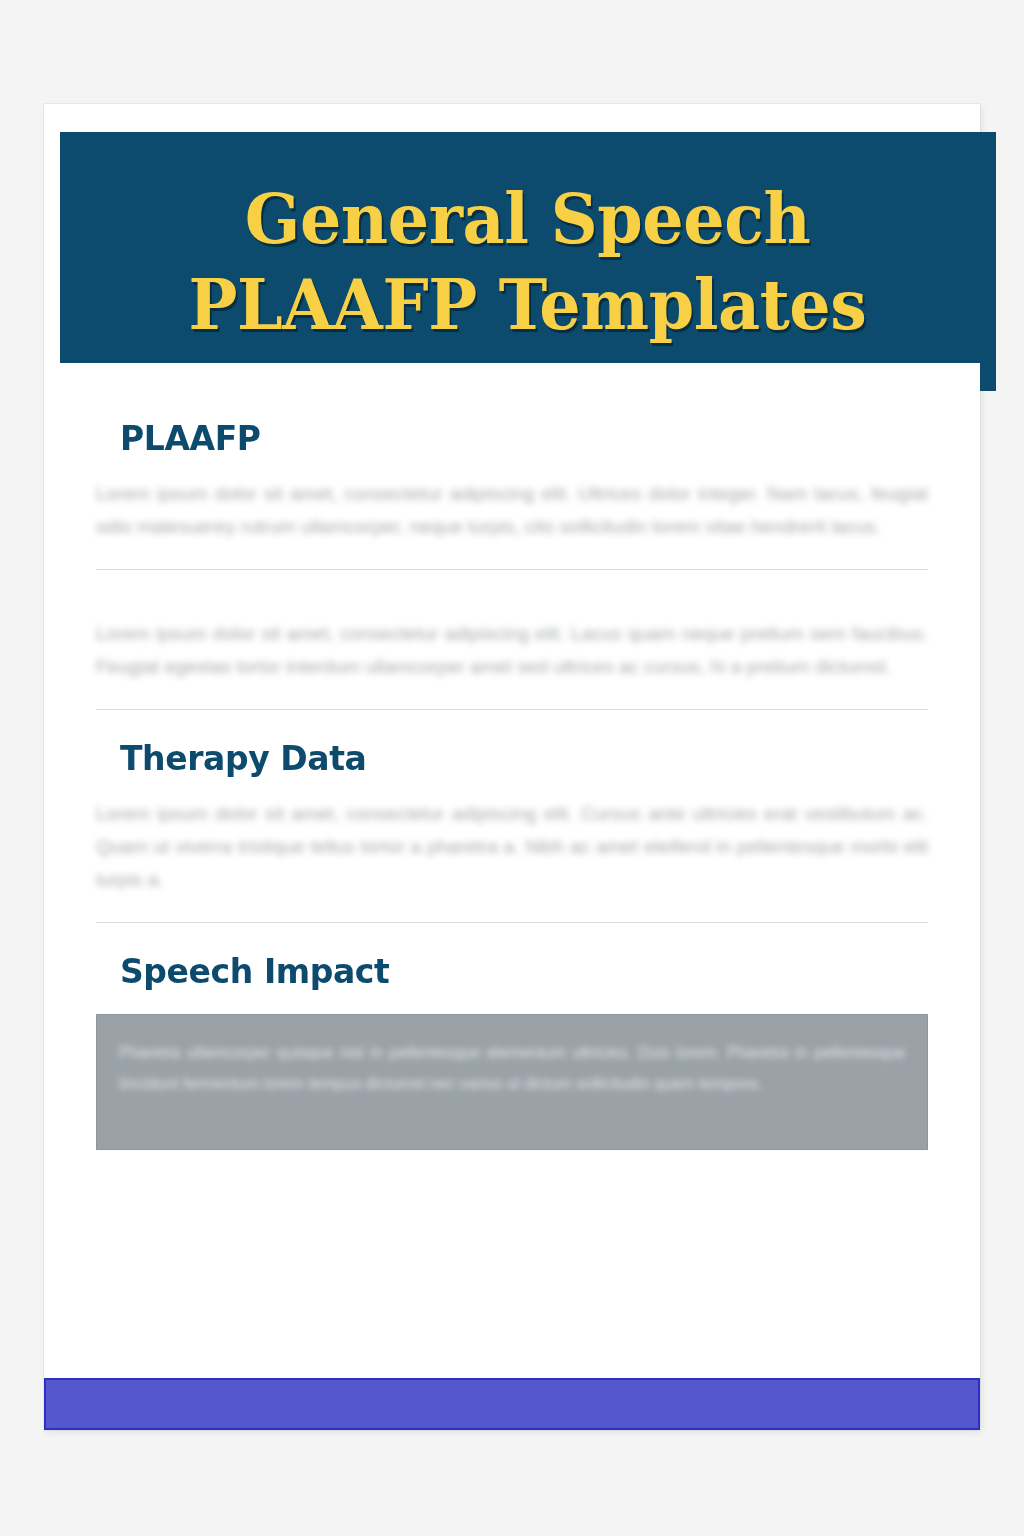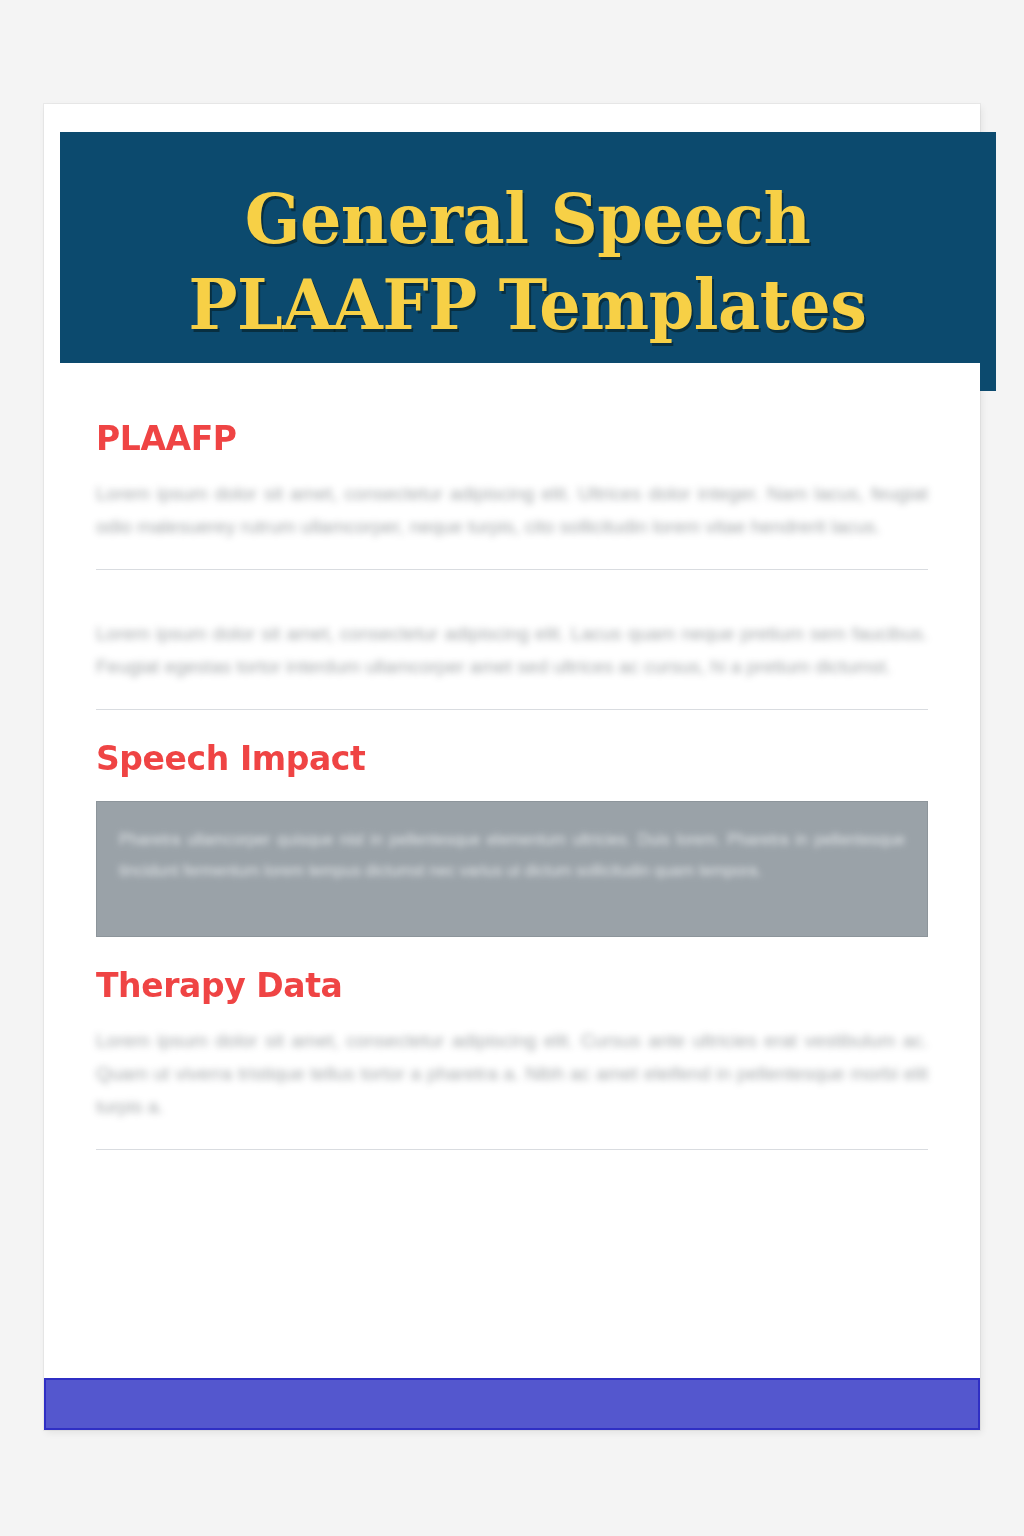--- a/index.html
+++ b/index.html
@@ -75,25 +75,26 @@
     width: 936px;
     height: 1067px;
     background: #ffffff;
     padding: 0 52px;
   }
 
   .section { position: relative; }
 
   .section-heading {
     font-family: "DejaVu Sans", "Liberation Sans", sans-serif;
-    color: #ef4444;
+    color: #0c4a6e;
     font-weight: 700;
     font-size: 33px;
     line-height: 40px;
     letter-spacing: -0.4px;
+    margin-left: 24px;
   }
 
   .section-body {
     margin-top: 18px;
     color: #6e7478;
     font-size: 19px;
     line-height: 33px;
     text-align: justify;
     filter: blur(3.6px);
     opacity: 0.62;
@@ -163,30 +164,30 @@
         <div class="section-body">Lorem ipsum dolor sit amet, consectetur adipiscing elit. Ultrices dolor integer. Nam lacus, feugiat odio malesuerey rutrum ullamcorper, neque turpis, cito sollicitudin lorem vitae hendrerit lacus.</div>
         <div class="divider"></div>
       </div>
 
       <div class="section s-next">
         <div class="section-body">Lorem ipsum dolor sit amet, consectetur adipiscing elit. Lacus quam neque pretium sem faucibus. Feugiat egestas tortor interdum ullamcorper amet sed ultrices ac cursus, hi a pretium dictumst.</div>
         <div class="divider"></div>
       </div>
 
       <div class="section s-next">
+        <div class="section-heading">Therapy Data</div>
+        <div class="section-body">Lorem ipsum dolor sit amet, consectetur adipiscing elit. Cursus ante ultricies erat vestibulum ac. Quam ut viverra tristique tellus tortor a pharetra a. Nibh ac amet eleifend in pellentesque morbi elit turpis a.</div>
+        <div class="divider"></div>
+      </div>
+
+      <div class="section s-next">
         <div class="section-heading">Speech Impact</div>
         <div class="callout">
           <div class="callout-text">Pharetra ullamcorper quisque nisl in pellentesque elementum ultricies. Duis lorem. Pharetra in pellentesque tincidunt fermentum lorem tempus dictumst nec varius ut dictum sollicitudin quam tempora.</div>
         </div>
-      </div>
-
-      <div class="section s-next">
-        <div class="section-heading">Therapy Data</div>
-        <div class="section-body">Lorem ipsum dolor sit amet, consectetur adipiscing elit. Cursus ante ultricies erat vestibulum ac. Quam ut viverra tristique tellus tortor a pharetra a. Nibh ac amet eleifend in pellentesque morbi elit turpis a.</div>
-        <div class="divider"></div>
       </div>
 
     </div>
 
   </div>
 
   <div class="footer-bar"></div>
 
 </div>
 

